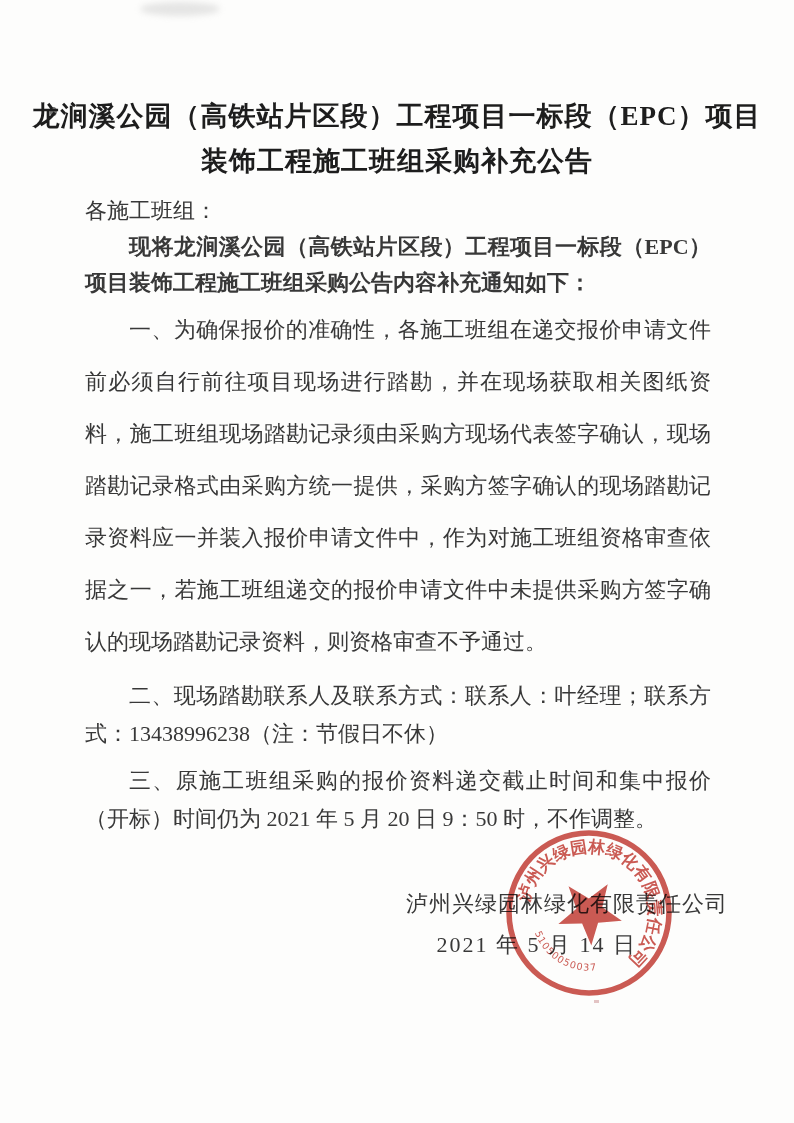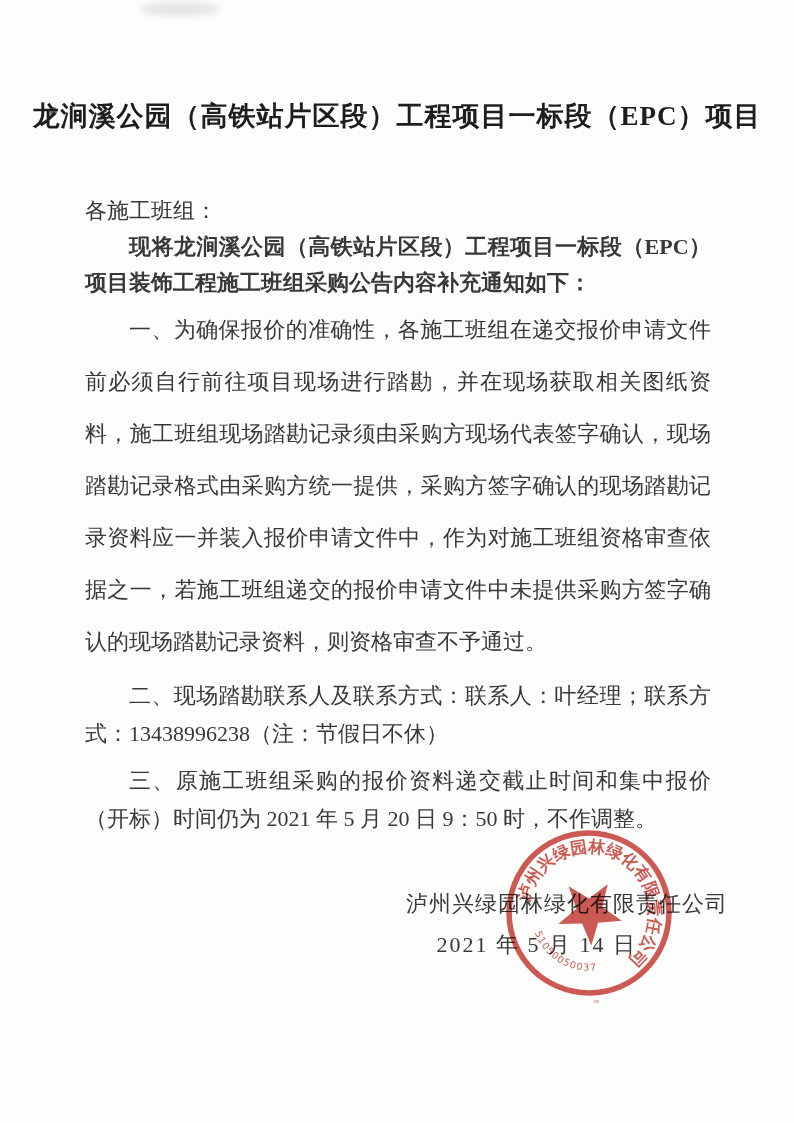--- a/index.html
+++ b/index.html
@@ -68,20 +68,21 @@
 <body>
 
 <div class="page">
 
   <div class="smudge"></div>
   <div class="ink-dot"></div>
   <div class="speck"></div>
 
   <div class="title-block">
     <div>龙涧溪公园（高铁站片区段）工程项目一标段（EPC）项目</div>
+    <div>装饰工程施工班组采购补充公告</div>
   </div>
 
   <div class="content">
     <p class="salutation">各施工班组：</p>
     <p class="intro">现将龙涧溪公园（高铁站片区段）工程项目一标段（EPC）项目装饰工程施工班组采购公告内容补充通知如下：</p>
     <p class="para1">一、为确保报价的准确性，各施工班组在递交报价申请文件前必须自行前往项目现场进行踏勘，并在现场获取相关图纸资料，施工班组现场踏勘记录须由采购方现场代表签字确认，现场踏勘记录格式由采购方统一提供，采购方签字确认的现场踏勘记录资料应一并装入报价申请文件中，作为对施工班组资格审查依据之一，若施工班组递交的报价申请文件中未提供采购方签字确认的现场踏勘记录资料，则资格审查不予通过。</p>
     <p class="para2">二、现场踏勘联系人及联系方式：联系人：叶经理；联系方式：13438996238（注：节假日不休）</p>
     <p class="para3">三、原施工班组采购的报价资料递交截止时间和集中报价（开标）时间仍为 2021 年 5 月 20 日 9：50 时，不作调整。</p>
   </div>
 

